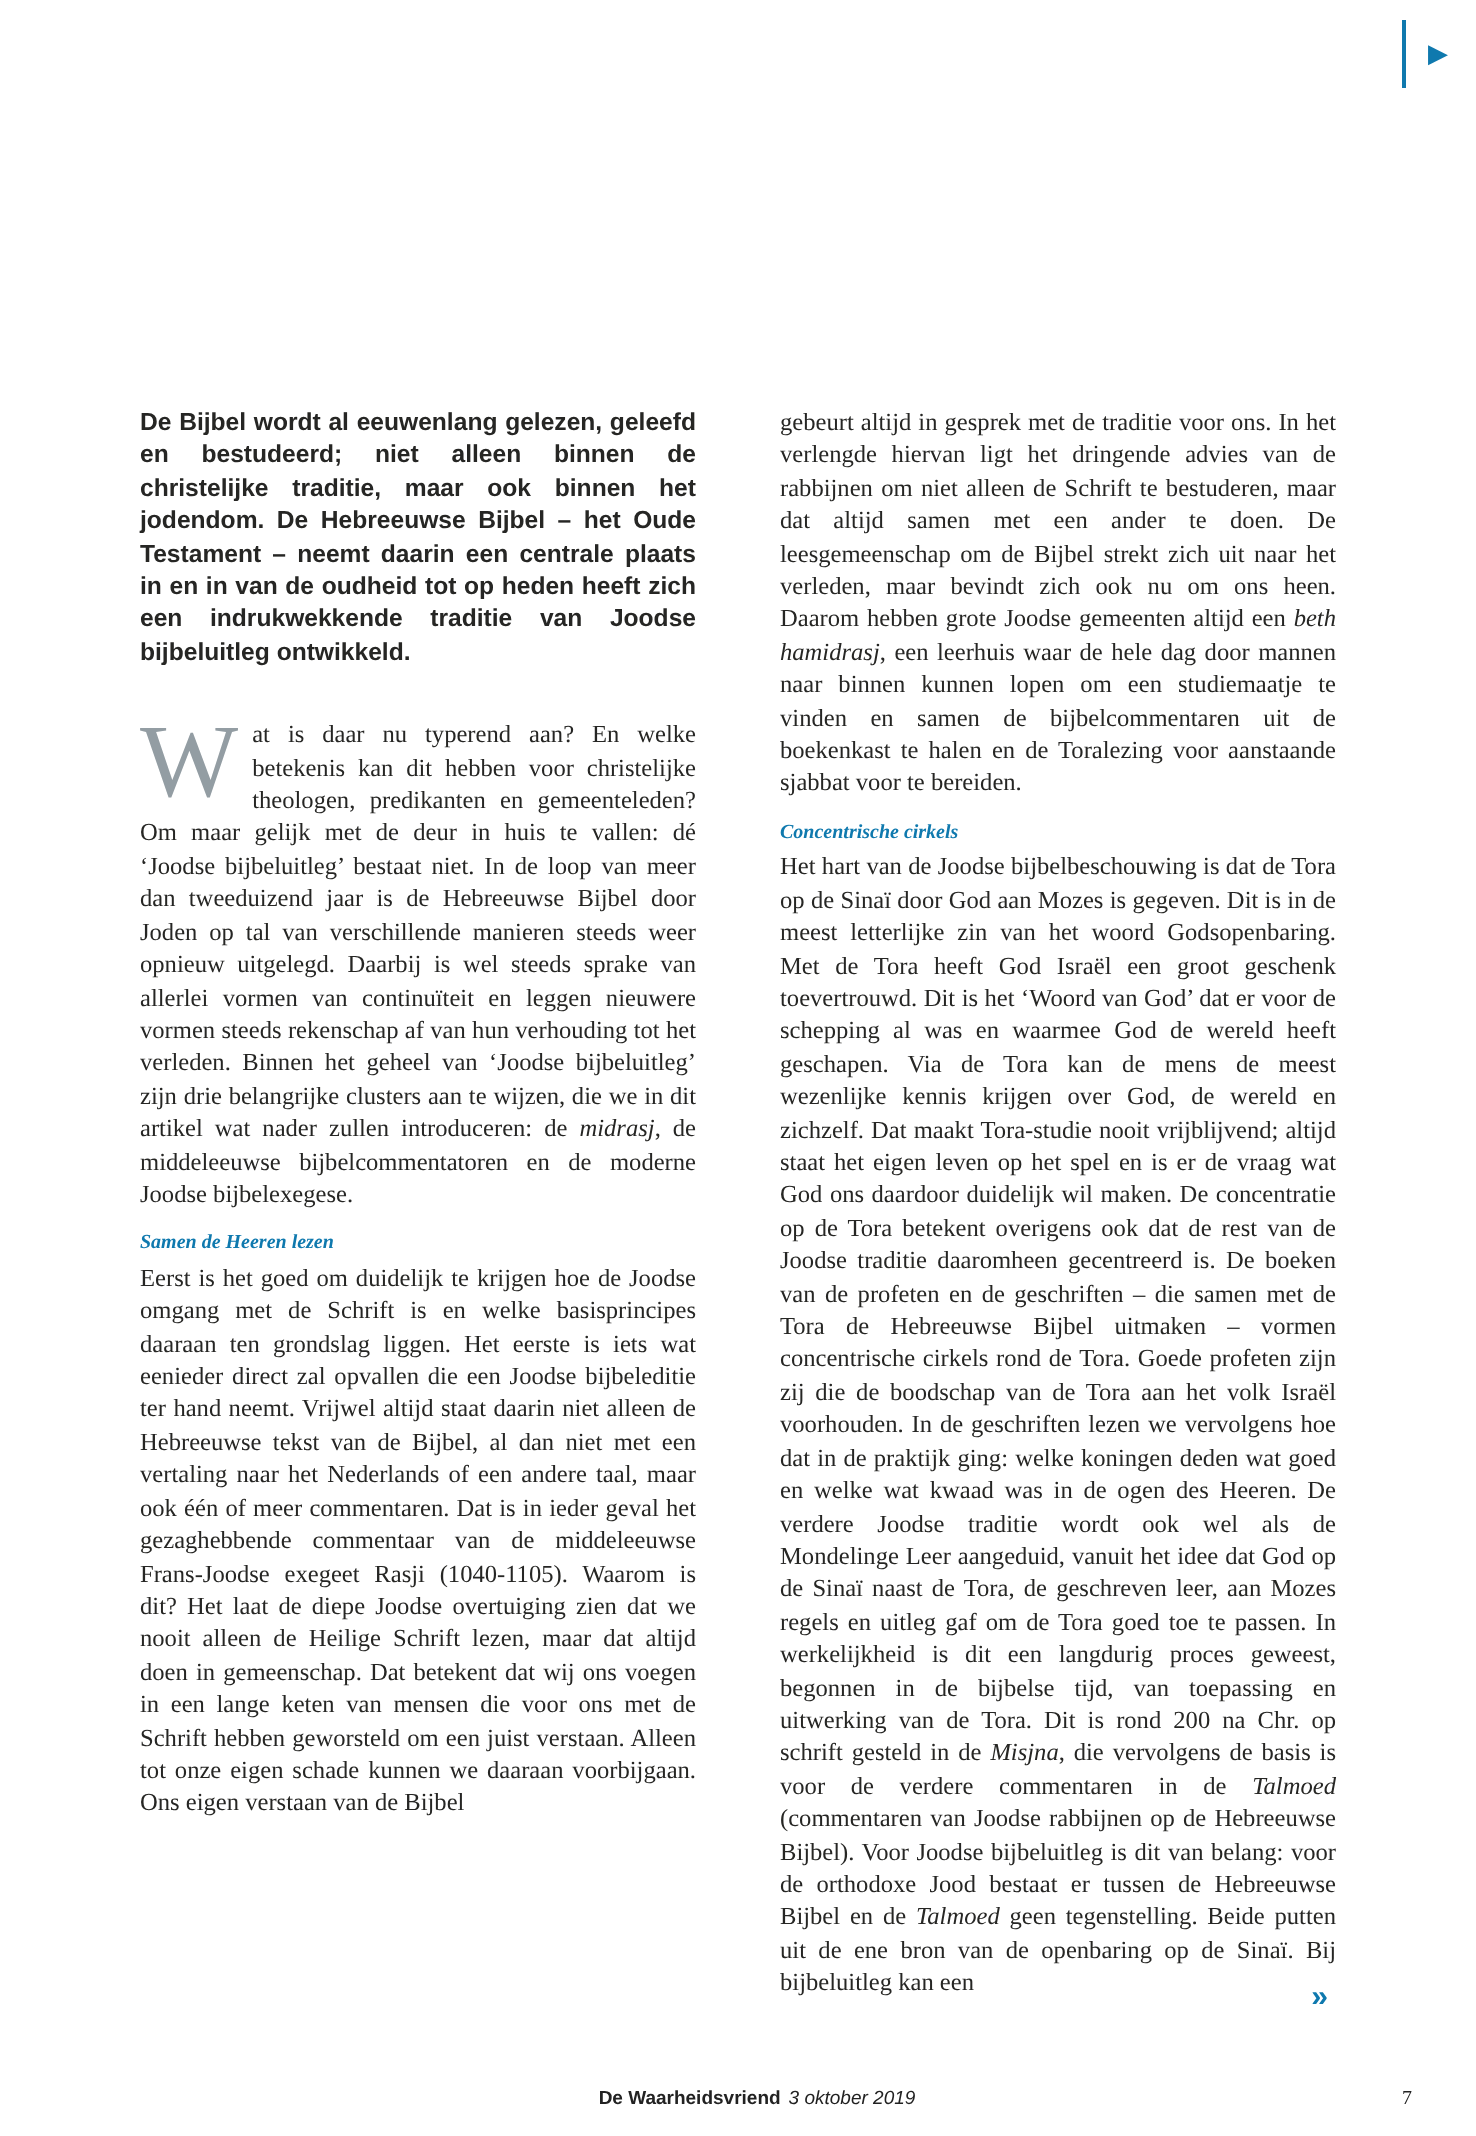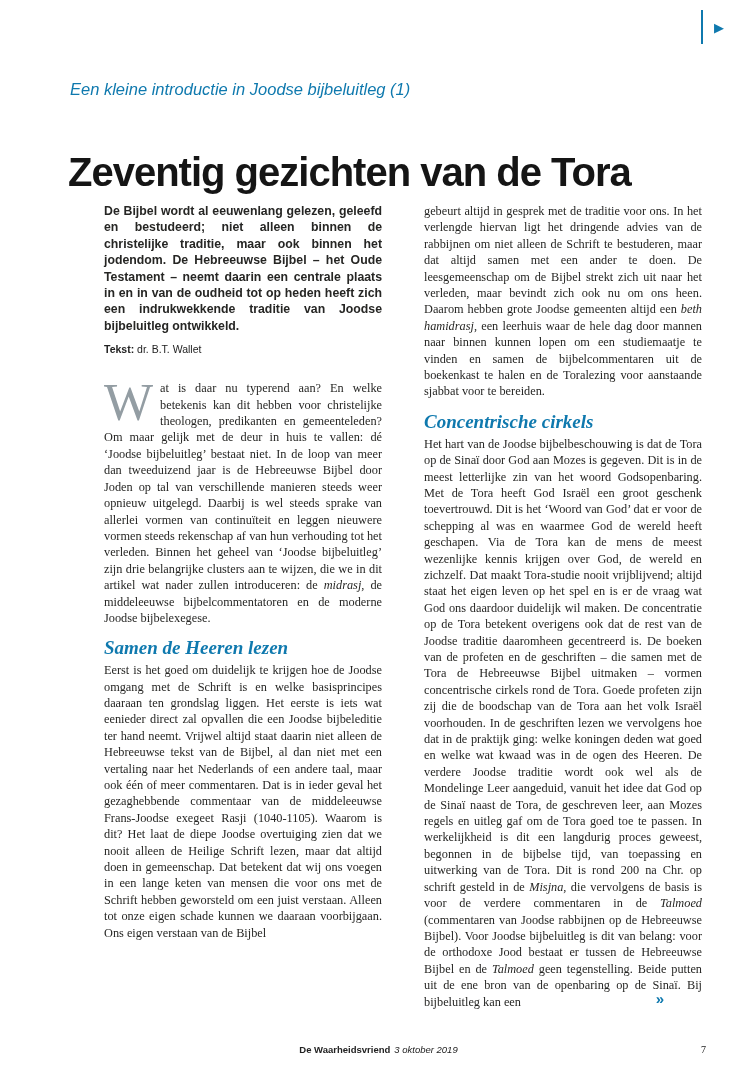--- a/index.html
+++ b/index.html
@@ -32,21 +32,21 @@
 
   .title {
     position:absolute; left:68px; top:124px; width:620px;
     font-family:"Liberation Sans",sans-serif;
     font-weight:700; font-size:40px; letter-spacing:-1px;
     color:#151515; line-height:1.05;
   }
 
   .columns {
     position:absolute; left:70px; top:203px; width:598px;
-    display:flex; gap:42px;margin-left:34px;
+    display:flex; gap:42px;
   }
   .col { width:286px; }
 
   .intro {
     font-family:"Liberation Sans",sans-serif;
     font-weight:700; font-size:14.2px; line-height:22.3px;
     color:#0f79ae; text-align:left;
     margin:0;
   }
 
@@ -70,21 +70,21 @@
     float:left;
     font-family:"Liberation Serif",serif;
     font-size:52px; line-height:40px;
     color:#939da3;
     padding:3px 7px 0 0;
   }
 
   .subhead {
     font-family:"Liberation Serif",serif;
     font-style:italic; font-weight:700;
-    font-size:19px; color:#0f79ae;
+    font-size:10px; color:#0f79ae;
     margin:11px 0 3px 0;
     line-height:1.15;
   }
   .col-right .subhead-first { margin-top:11px; }
 
   em { }
 
   .continued-mark {
     position:absolute; right:74px; top:990px;
     font-family:"Liberation Sans",sans-serif;
@@ -106,33 +106,27 @@
 </head>
 <body>
 
 <div class="page">
 
   <div class="nav-indicator">
     <span class="nav-bar"></span>
     <span class="nav-arrow">▶</span>
   </div>
 
-  <div class="kicker">Een kleine introductie in Joodse bijbeluitleg (1)</div>
 
-  <h1 class="title">Zeventig gezichten van de Tora</h1>
 
   <div class="columns article">
 
     <div class="col col-left">
       <p class="intro">De Bijbel wordt al eeuwenlang gelezen, geleefd en bestudeerd; niet alleen binnen de christelijke traditie, maar ook binnen het jodendom. De Hebreeuwse Bijbel – het Oude Testament – neemt daarin een centrale plaats in en in van de oudheid tot op heden heeft zich een indrukwekkende traditie van Joodse bijbeluitleg ontwikkeld.</p>
 
-      <div class="byline">
-        <span class="byline-label">Tekst:</span>
-        <span class="byline-author">dr. B.T. Wallet</span>
-      </div>
 
       <p class="opening"><span class="dropcap">W</span><span><span>at is daar nu typerend aan? En welke betekenis kan dit hebben voor christelijke theologen, predikanten en gemeenteleden? Om maar gelijk met de deur in huis te vallen: dé ‘Joodse bijbeluitleg’ bestaat niet. In de loop van meer dan tweeduizend jaar is de Hebreeuwse Bijbel door Joden op tal van verschillende manieren steeds weer opnieuw uitgelegd. Daarbij is wel steeds sprake van allerlei vormen van continuïteit en leggen nieuwere vormen steeds rekenschap af van hun verhouding tot het verleden. Binnen het geheel van ‘Joodse bijbeluitleg’ zijn drie belangrijke clusters aan te wijzen, die we in dit artikel wat nader zullen introduceren: de </span><em>midrasj</em><span>, de middeleeuwse bijbelcommentatoren en de moderne Joodse bijbelexegese.</span></span></p>
 
       <h3 class="subhead">Samen de Heeren lezen</h3>
       <p><span>Eerst is het goed om duidelijk te krijgen hoe de Joodse omgang met de Schrift is en welke basisprincipes daaraan ten grondslag liggen. Het eerste is iets wat eenieder direct zal opvallen die een Joodse bijbeleditie ter hand neemt. Vrijwel altijd staat daarin niet alleen de Hebreeuwse tekst van de Bijbel, al dan niet met een vertaling naar het Nederlands of een andere taal, maar ook één of meer commentaren. Dat is in ieder geval het gezaghebbende commentaar van de middeleeuwse Frans-Joodse exegeet Rasji (1040-1105). Waarom is dit? Het laat de diepe Joodse overtuiging zien dat we nooit alleen de Heilige Schrift lezen, maar dat altijd doen in gemeenschap. Dat betekent dat wij ons voegen in een lange keten van mensen die voor ons met de Schrift hebben geworsteld om een juist verstaan. Alleen tot onze eigen schade kunnen we daaraan voorbijgaan. Ons eigen verstaan van de Bijbel</span></p>
     </div>
 
     <div class="col col-right">
       <p><span>gebeurt altijd in gesprek met de traditie voor ons. In het verlengde hiervan ligt het dringende advies van de rabbijnen om niet alleen de Schrift te bestuderen, maar dat altijd samen met een ander te doen. De leesgemeenschap om de Bijbel strekt zich uit naar het verleden, maar bevindt zich ook nu om ons heen. Daarom hebben grote Joodse gemeenten altijd een </span><em>beth hamidrasj</em><span>, een leerhuis waar de hele dag door mannen naar binnen kunnen lopen om een studiemaatje te vinden en samen de bijbelcommentaren uit de boekenkast te halen en de Toralezing voor aanstaande sjabbat voor te bereiden.</span></p>
 

